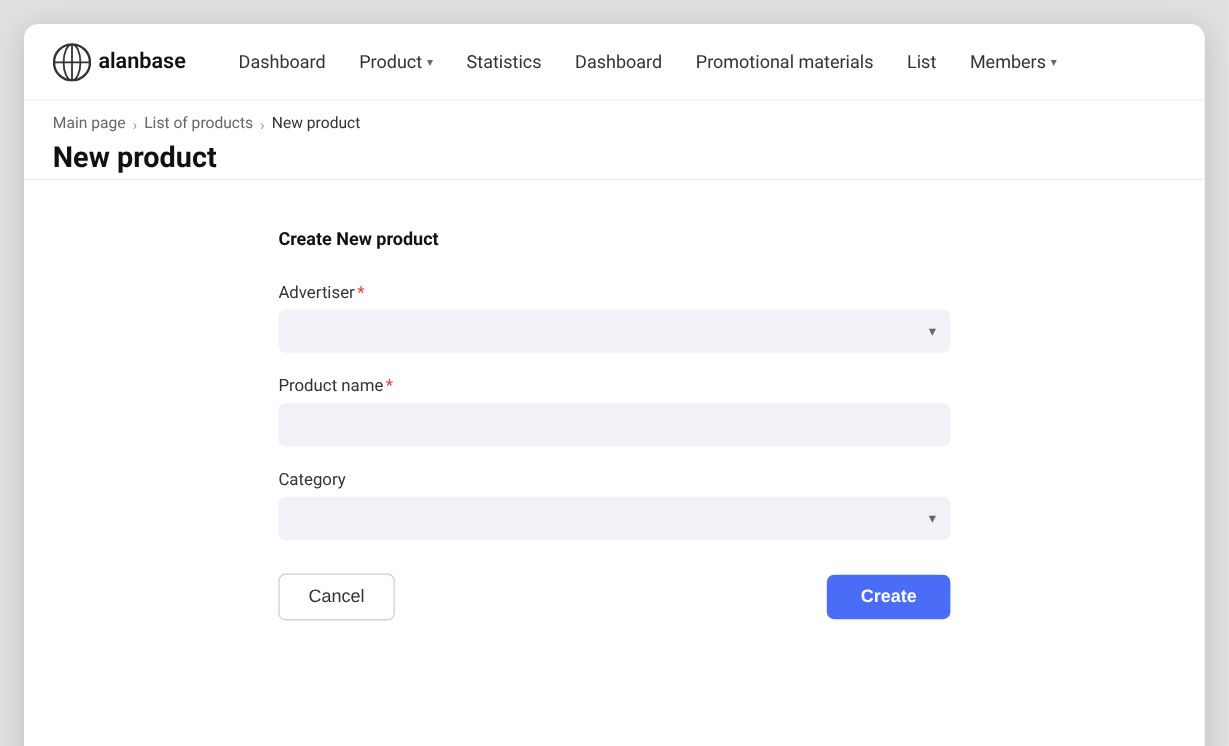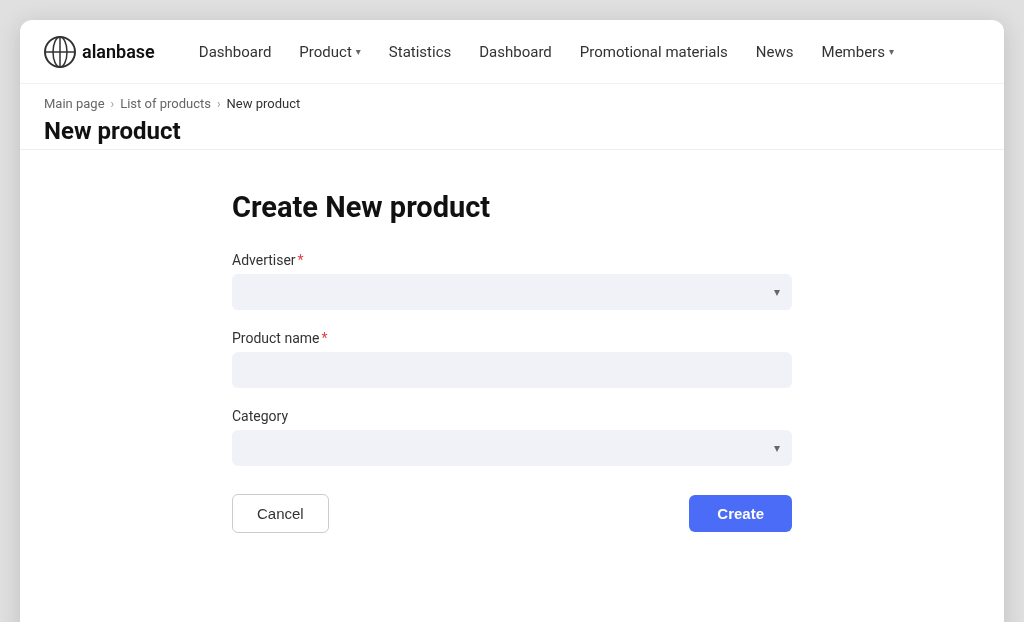--- a/index.html
+++ b/index.html
@@ -120,21 +120,21 @@
       padding: 40px 24px;
       display: flex;
       justify-content: center;
     }
 
     .form-card {
       width: 560px;
     }
 
     .form-title {
-      font-size: 29px;
+      font-size: 15px;
       font-weight: 700;
       color: #111;
       margin-bottom: 28px;
     }
 
     .form-group {
       margin-bottom: 20px;
     }
 
     .form-label {
@@ -259,21 +259,21 @@
       <a class="nav-item">
         <span>Statistics</span>
       </a>
       <a class="nav-item">
         <span>Dashboard</span>
       </a>
       <a class="nav-item">
         <span>Promotional materials</span>
       </a>
       <a class="nav-item">
-        <span>News</span>
+        <span>List</span>
       </a>
       <a class="nav-item">
         <span>Members</span>
         <span class="chevron">▾</span>
       </a>
     </div>
   </nav>
 
   <div class="page-header">
     <div class="breadcrumb">

